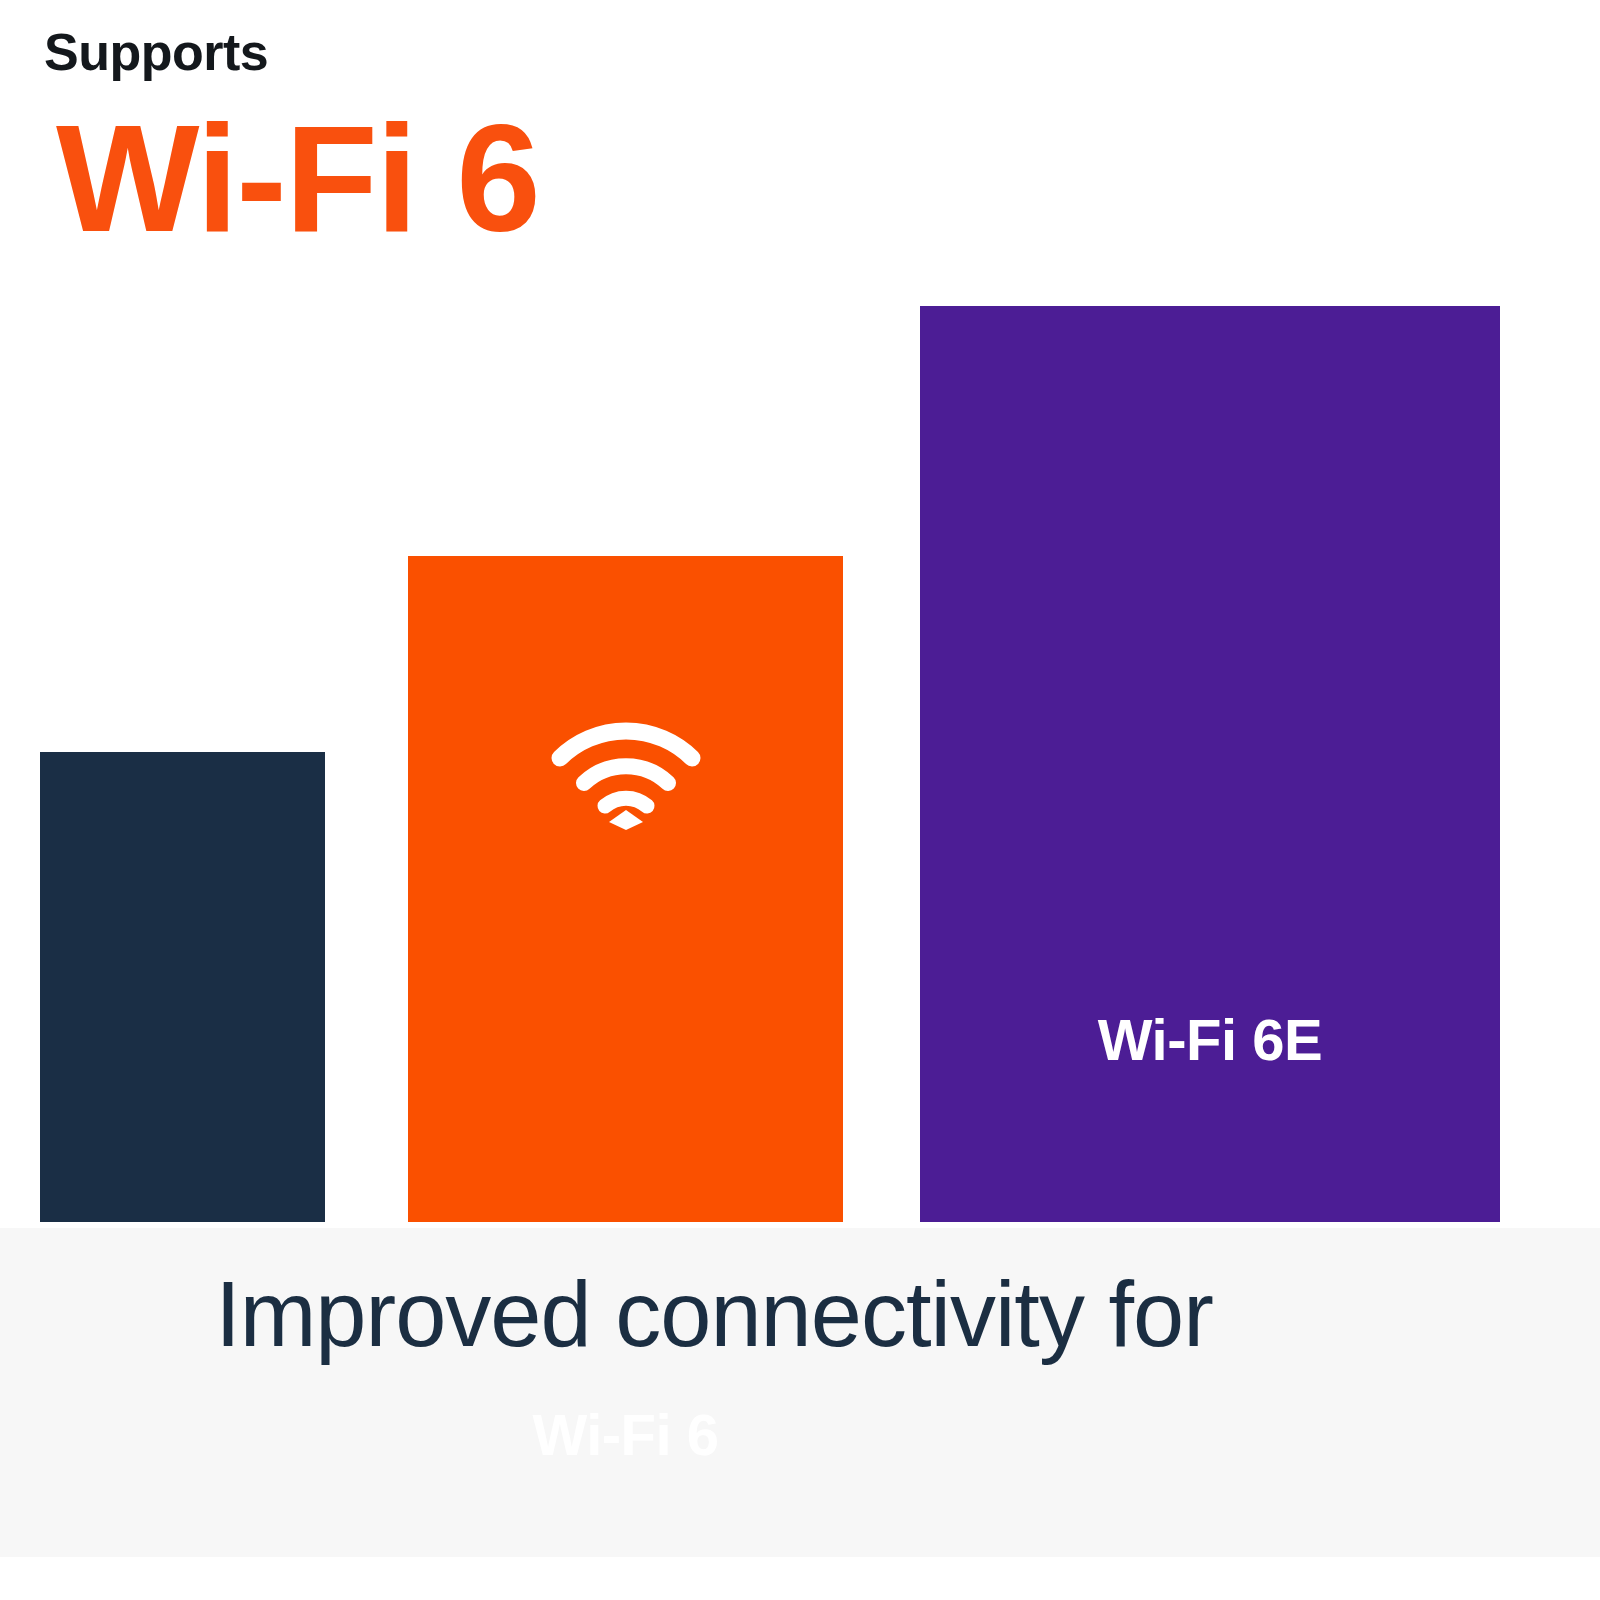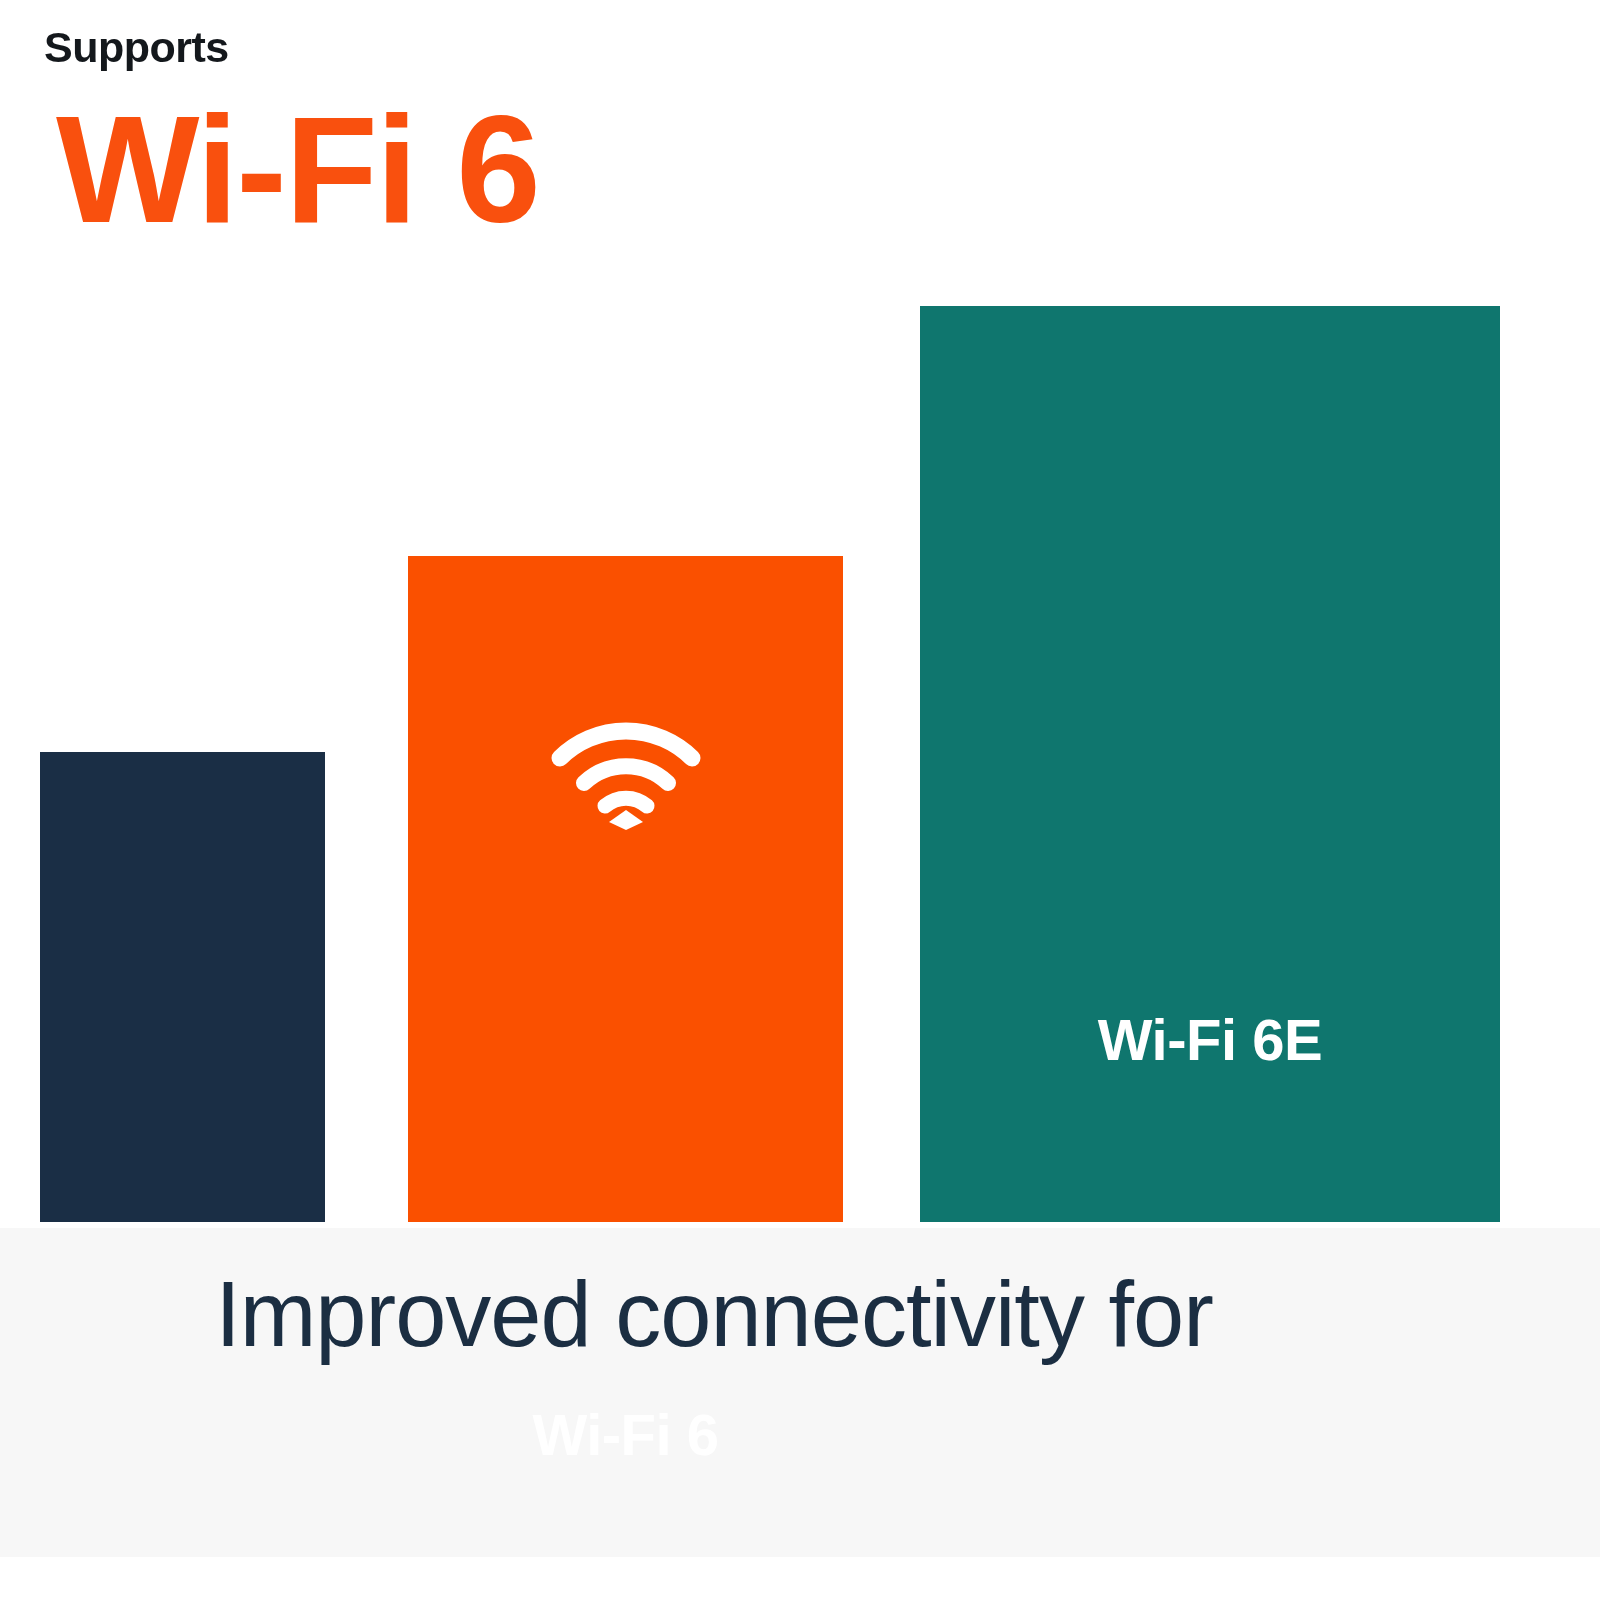--- a/index.html
+++ b/index.html
@@ -31,21 +31,21 @@
   }
 
   
   .headline {
     position: absolute;
     left: 44px;
     top: 26px;
     width: 900px;
   }
   .headline-kicker {
-    font-size: 43px;
+    font-size: 52px;
     font-weight: 700;
     color: #14181c;
     line-height: 1.02;
     letter-spacing: -0.5px;
     margin: 0;
     white-space: nowrap;
   }
   .headline-main {
     font-size: 152px;
     font-weight: 700;
@@ -88,21 +88,21 @@
     height: 666px;
     background: #fa5000;
   }
   #bar-wifi6 .bar-label { top: 845px; }
 
   #bar-wifi6e {
     left: 920px;
     top: 306px;
     width: 580px;
     height: 916px;
-    background: #0f766e;
+    background: #4c1d95;
   }
   #bar-wifi6e .bar-label { top: 700px; }
 
   
   .wifi-icon {
     position: absolute;
     left: 50%;
     top: 164px;
     transform: translateX(-50%);
     width: 150px;

